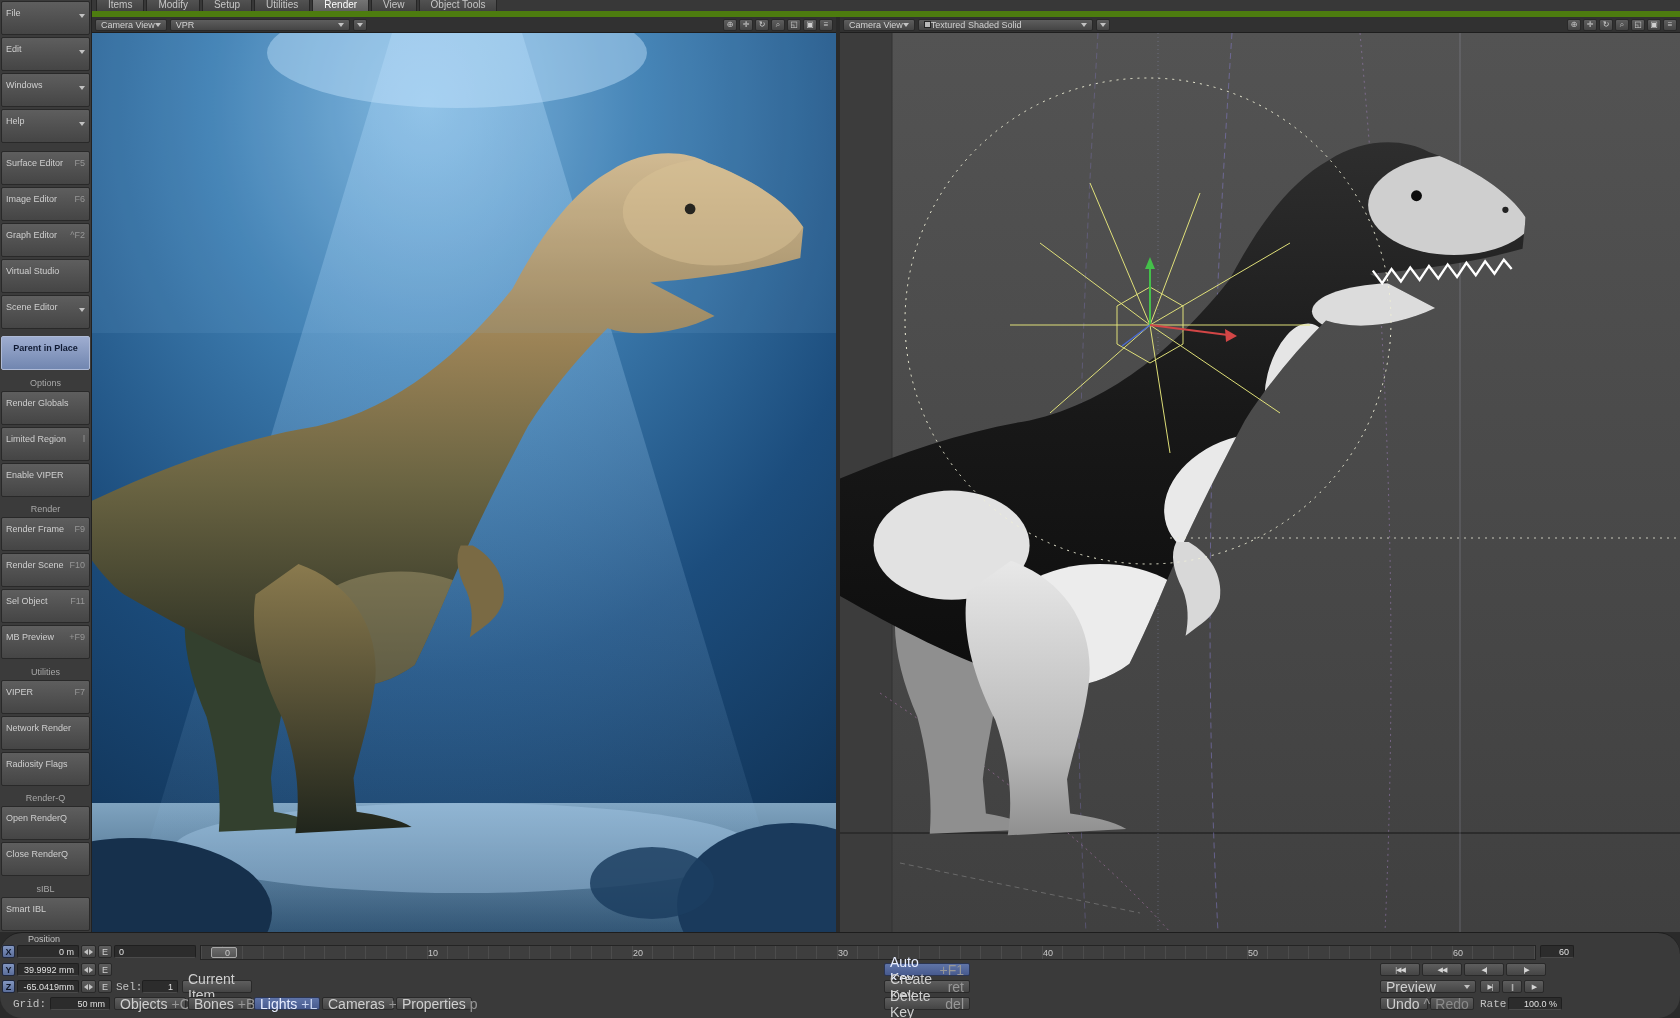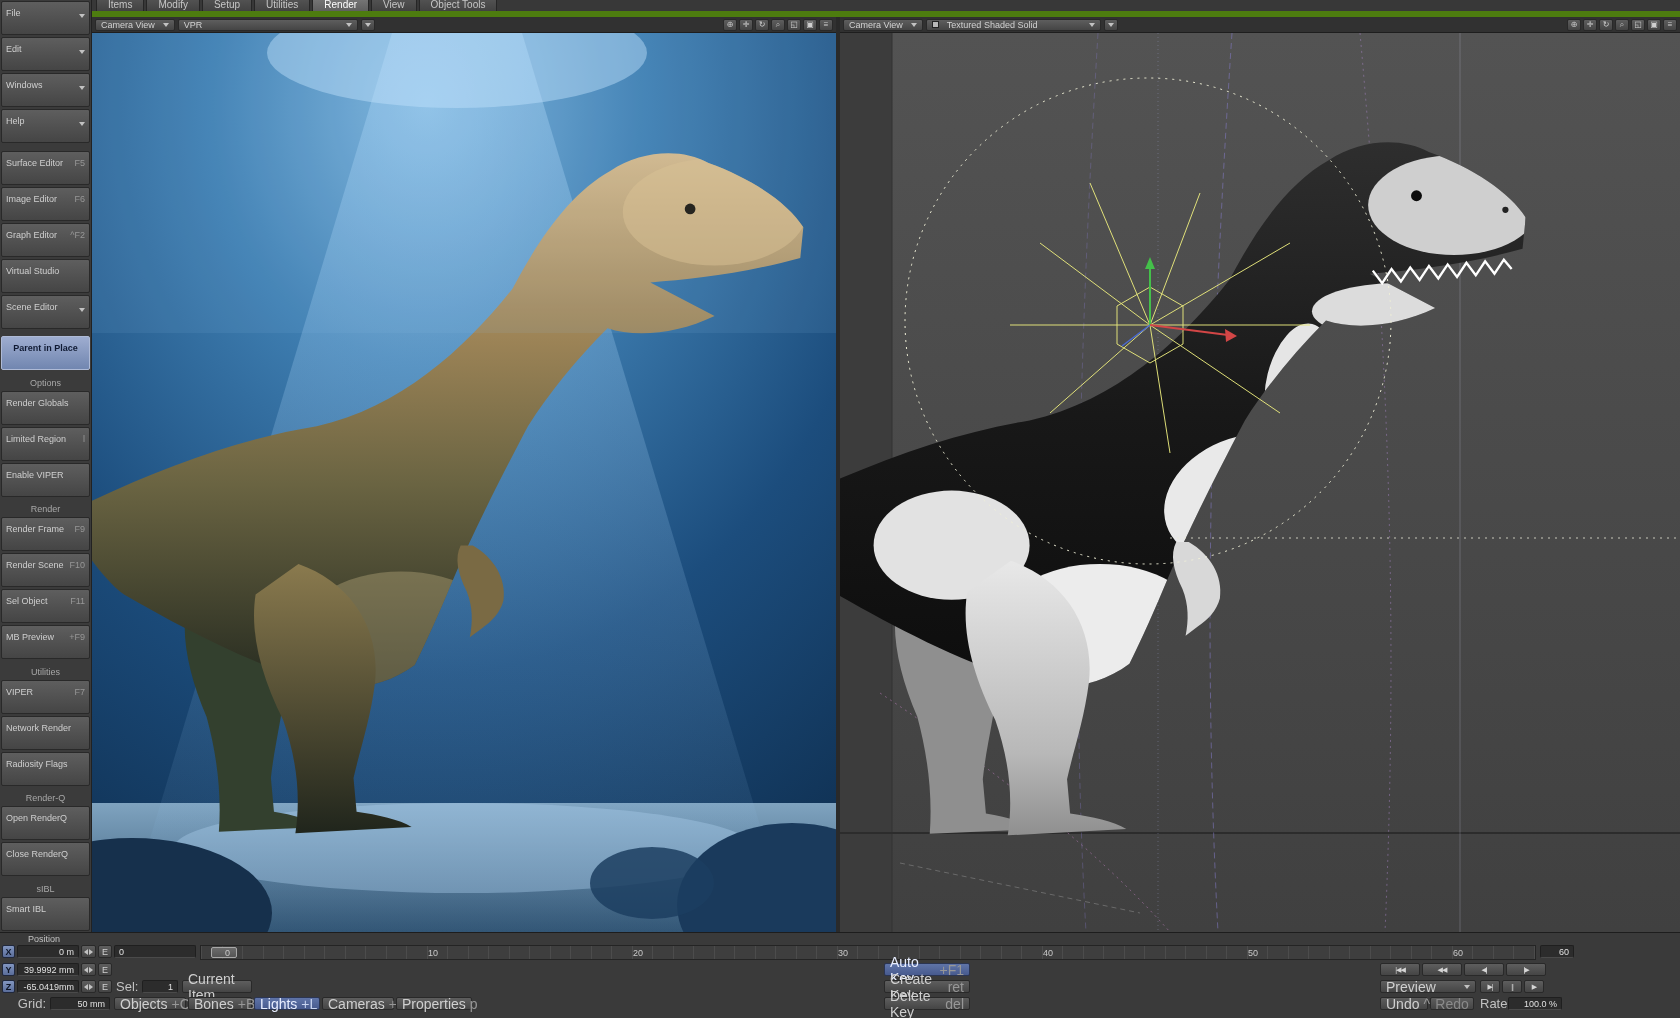--- a/index.html
+++ b/index.html
@@ -18,43 +18,43 @@
   .caret { width:0; height:0; border-left:3px solid transparent; border-right:3px solid transparent; border-top:4px solid #c2c2c2; }
   .sb-head { height:11px; text-align:center; color:#a8a8a8; font-size:9px; line-height:11px; }
   .sb-gap { height:5px; }
   .pip { background:linear-gradient(#9eadd0,#7186b0); color:#101a33; border-color:#aebad6; font-weight:bold; justify-content:center; }
 
   
   .vp { position:absolute; top:17px; height:915px; background:#303030; }
   .vp-left { left:92px; width:744px; }
   .vp-right { left:840px; width:840px; }
   .vp-header { height:16px; background:#313131; border-bottom:1px solid #1e1e1e; display:flex; align-items:center; gap:3px; padding:0 3px; }
-  .dd { height:12px; display:flex; align-items:center; gap:8px; padding:0 5px; background:linear-gradient(#5e5e5e,#454545); border:1px solid #292929; border-radius:2px; color:#d2d2d2; font-size:9px; }
+  .dd { height:12px; display:flex; align-items:center; gap:0; padding:0 5px; background:linear-gradient(#5e5e5e,#454545); border:1px solid #292929; border-radius:2px; color:#d2d2d2; font-size:9px; }
   .dd .swatch { width:7px; height:7px; background:#b8b8b8; border:1px solid #222; }
   .vp-tools { margin-left:auto; display:flex; gap:2px; }
   .vt { width:14px; height:12px; background:linear-gradient(#5e5e5e,#454545); border:1px solid #292929; border-radius:2px; color:#cfcfcf; font-size:8px; display:flex; align-items:center; justify-content:center; }
   .vp-canvas { position:absolute; top:16px; left:0; right:0; bottom:0; background:#000; }
   .vp-canvas svg { display:block; width:100%; height:100%; }
 
   
-  .bottombar { position:absolute; left:0; top:932px; width:1680px; height:86px; background:#3a3a3a; border-top:1px solid #1d1d1d; }
+  .bottombar { position:absolute; left:0; top:932px; width:1680px; height:86px; background:#3a3a3a; border-top:1px solid #1d1d1d;border-radius:22px; }
   .brow { position:absolute; left:0; right:0; height:15px; }
   .pos-label { position:absolute; left:8px; top:1px; width:72px; text-align:center; color:#c2c2c2; font-size:9px; }
   .axis { position:absolute; width:13px; height:13px; background:linear-gradient(#8296c0,#5a6d9a); border:1px solid #20283d; border-radius:2px; color:#0d1526; font-weight:bold; font-size:9px; display:flex; align-items:center; justify-content:center; }
   .sunken { background:#2c2c2c; border:1px solid #1f1f1f; border-bottom-color:#4a4a4a; border-radius:2px; color:#e0e0e0; font-size:9px; display:flex; align-items:center; padding:0 4px; }
   .r { justify-content:flex-end; }
   .spin { position:absolute; width:15px; height:13px; background:linear-gradient(#5e5e5e,#454545); border:1px solid #292929; border-radius:2px; display:flex; align-items:center; justify-content:space-between; padding:0 2px; }
   .tri-l { width:0; height:0; border-top:3px solid transparent; border-bottom:3px solid transparent; border-right:4px solid #c2c2c2; }
   .tri-r { width:0; height:0; border-top:3px solid transparent; border-bottom:3px solid transparent; border-left:4px solid #c2c2c2; }
   .ebtn { position:absolute; width:14px; height:13px; background:linear-gradient(#5e5e5e,#454545); border:1px solid #292929; border-radius:2px; color:#cfcfcf; font-size:9px; display:flex; align-items:center; justify-content:center; }
   .btn { background:linear-gradient(#5e5e5e,#454545); border:1px solid #292929; border-radius:2px; color:#cfcfcf; font-size:14px; display:flex; align-items:center; justify-content:space-between; padding:0 5px; height:13px; position:absolute; }
   .btn .sc { color:#979797; margin-left:4px; }
   .btn.blue { background:linear-gradient(#5f74a8,#475a8e); color:#e8eeff; border-color:#2b3552; }
   .btn.dim { color:#8a8a8a; }
-  .label { position:absolute; color:#c2c2c2; font-size:13px; height:13px; display:flex; align-items:center; }
+  .label { position:absolute; color:#c2c2c2; font-size:11px; height:13px; display:flex; align-items:center;font-family:Liberation Mono, monospace; }
 
   
   .ruler { position:absolute; left:200px; width:1336px; height:15px; background:#3e3e3e; border:1px solid #242424; background-image:repeating-linear-gradient(90deg,#4c4c4c 0 1px,transparent 1px 20.5px); }
   .rlabel { position:absolute; top:2px; color:#c9c9c9; font-size:9px; }
   .handle { position:absolute; left:10px; top:1px; width:26px; height:11px; background:linear-gradient(#6c6c6c,#555); border:1px solid #a8a8a8; border-radius:2px; }
   .endframe { position:absolute; left:1540px; width:34px; }
 
   
   .tbtn { background:linear-gradient(#5e5e5e,#454545); border:1px solid #292929; border-radius:2px; color:#d5d5d5; font-size:7px; letter-spacing:-1px; display:flex; align-items:center; justify-content:center; height:13px; position:absolute; }
   .lightsq { width:8px; height:8px; background:#d8d890; border:1px solid #222; margin-right:4px; }

